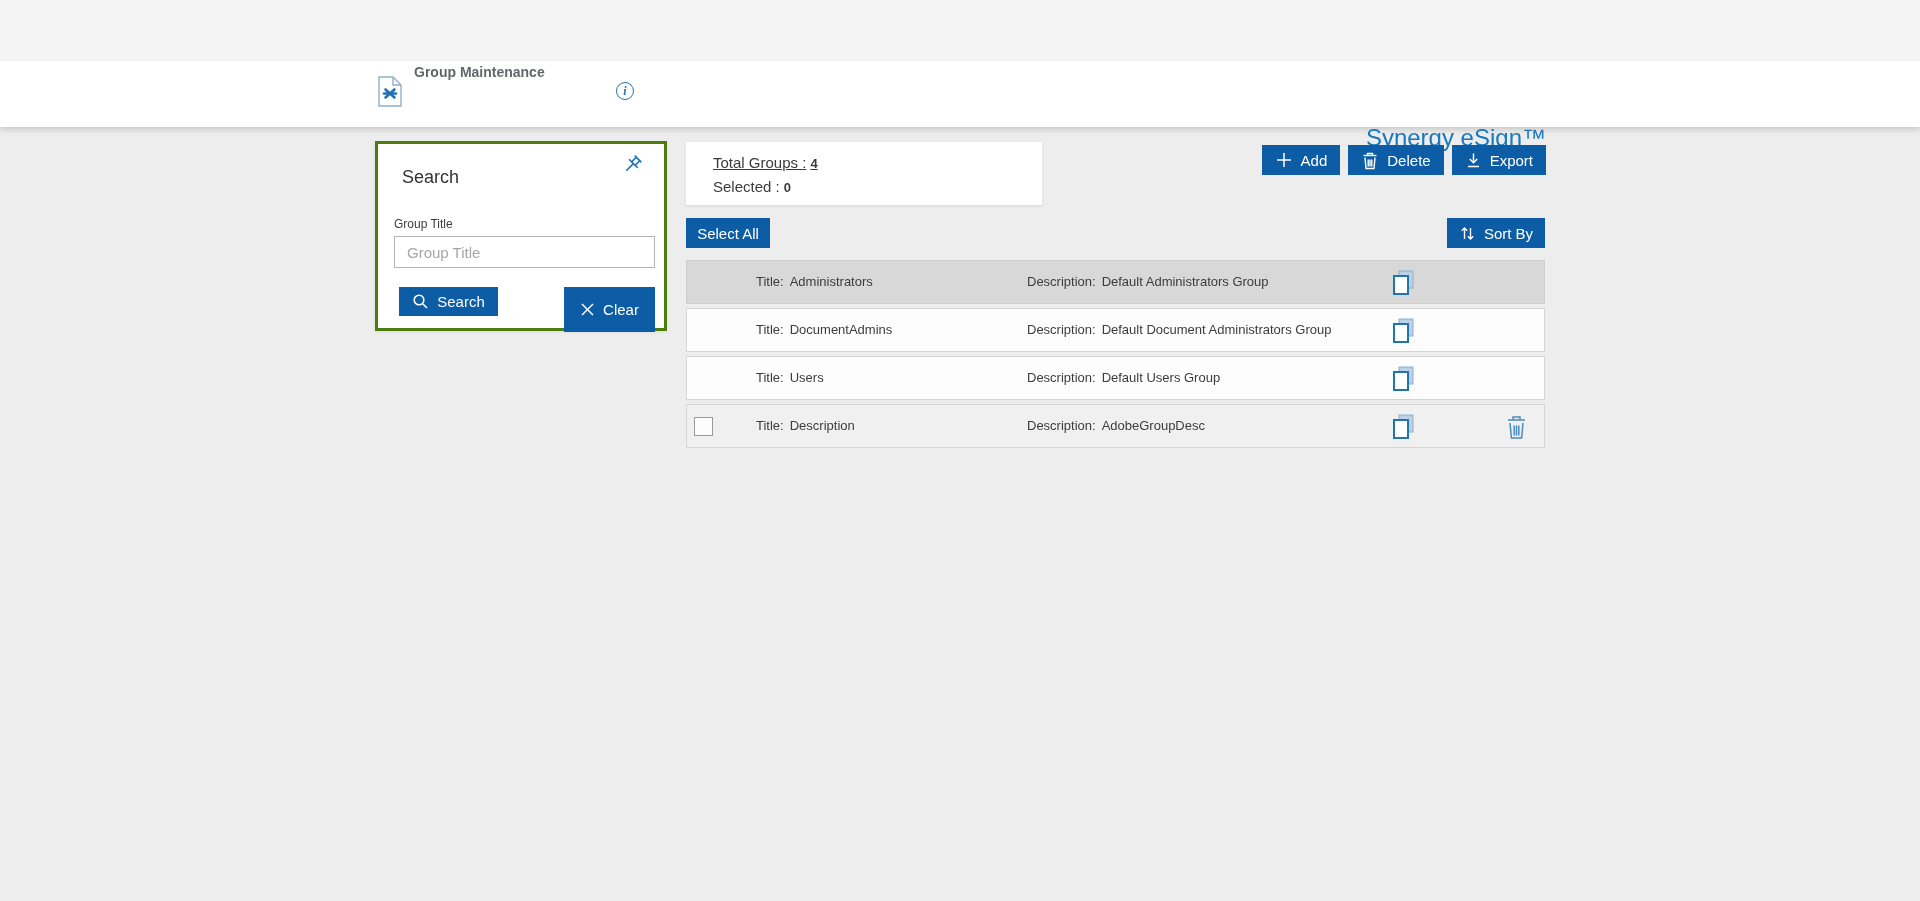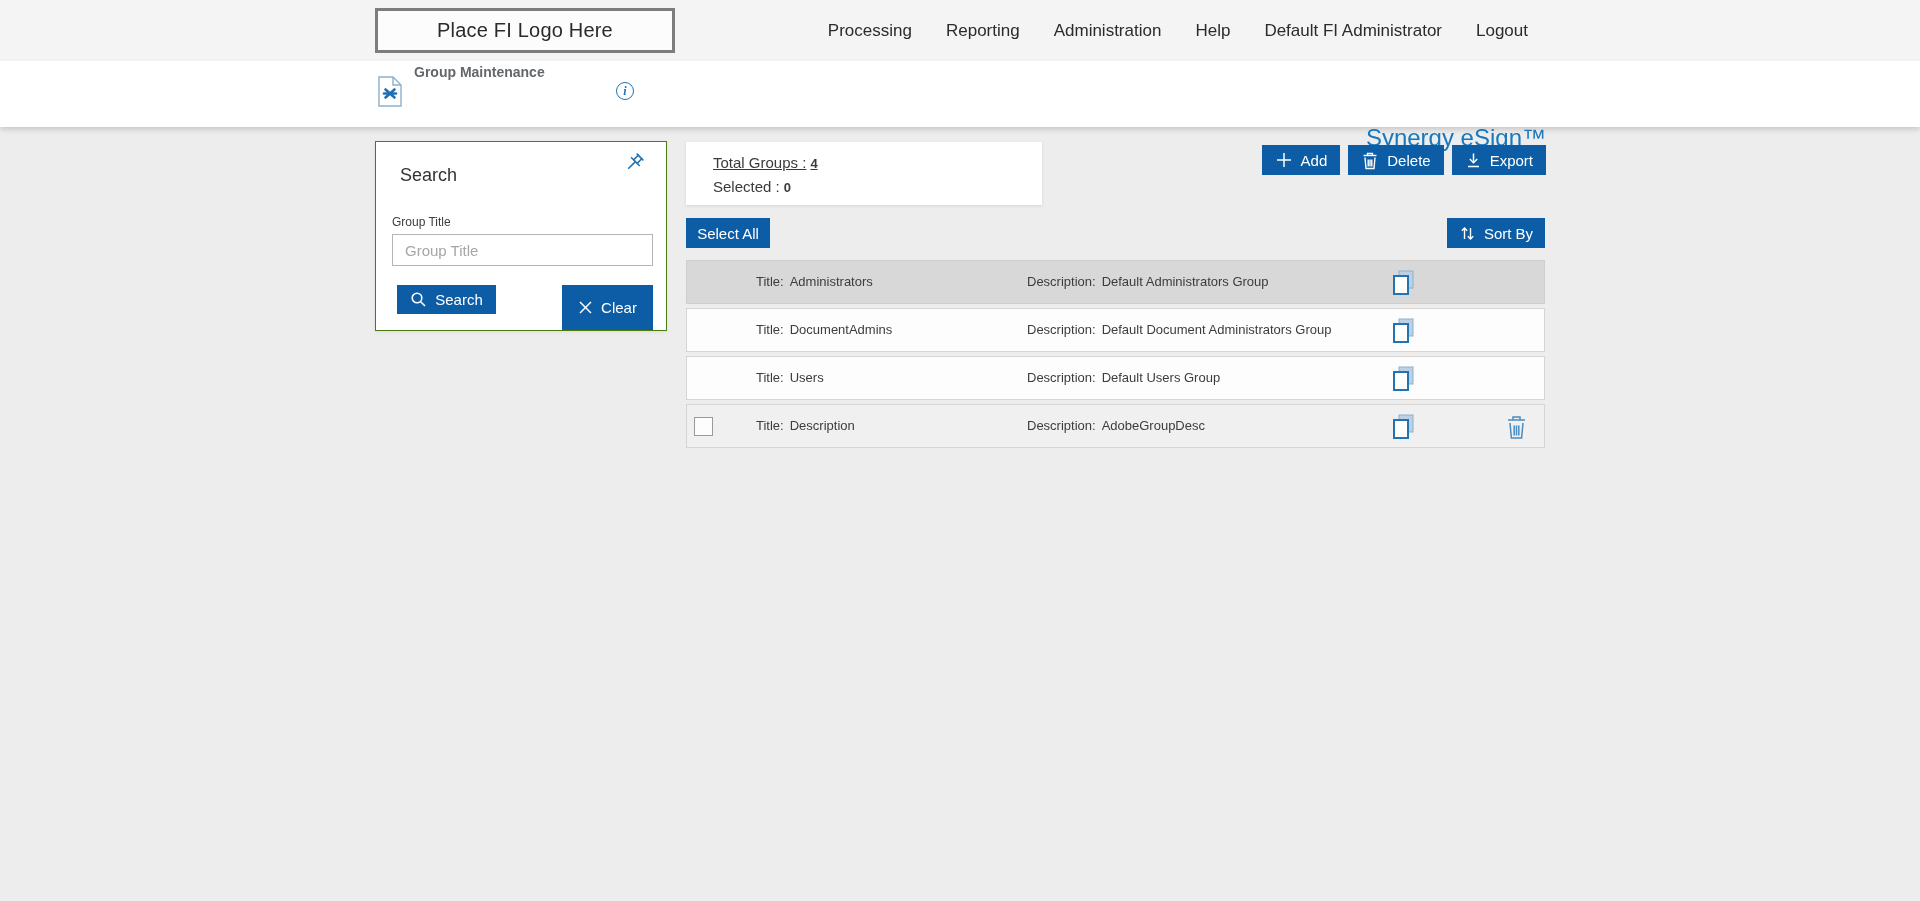--- a/index.html
+++ b/index.html
@@ -21,21 +21,21 @@
   .doc-icon { position:absolute; left:377px; top:15px; }
   .page-title { position:absolute; left:414px; top:3px; font-size:14px; color:#63666a;font-weight:bold; }
   .info-icon { position:absolute; left:616px; top:21px; width:18px; height:18px;
     border:1.4px solid #2273b2; border-radius:50%; color:#2273b2;
     font-family:"Liberation Serif", serif; font-style:italic; font-weight:bold;
     font-size:12px; display:flex; align-items:center; justify-content:center; cursor:pointer; }
   .brand { position:absolute; right:374px; top:19px; font-size:24px; color:#1878be;margin-top:44px; }
 
   
   .search-card { position:absolute; left:375px; top:141px; width:292px; height:190px;
-    background:#ffffff; border:1px solid #4d7c0f; box-shadow:0 1px 3px rgba(0,0,0,.08); }
+    background:#ffffff; border:3px solid #4d7c0f; box-shadow:0 1px 3px rgba(0,0,0,.08); }
   .search-heading { position:absolute; left:24px; top:23px; font-size:18px; color:#333; }
   .pin-icon { position:absolute; right:18px; top:8px; cursor:pointer; }
   .field-label { position:absolute; left:16px; top:73px; font-size:12px; color:#3c3c3c; }
   .search-input { position:absolute; left:16px; top:92px; width:261px; height:32px;
     border:1px solid #b5b5b5; background:#fff; padding:0 12px; font-size:15px; color:#333;
     font-family:"Liberation Sans", sans-serif; }
   .search-input::placeholder { color:#a6a6a6; }
   .btn { background:#0c5da5; color:#fff; border:none; display:inline-flex;
     align-items:center; justify-content:center; gap:8px; font-size:15px;
     font-family:"Liberation Sans", sans-serif; cursor:pointer; }
@@ -69,31 +69,20 @@
   .trash-icon-row { position:absolute; left:818px; top:9px; }
   .checkbox { position:absolute; left:7px; top:12px; width:19px; height:19px;
     border:1px solid #9a9a9a; background:#fdfdfd; cursor:pointer; }
 
   svg { display:block; }
 </style>
 </head>
 <body>
 
 <div class="topbar">
-  <div class="logo-box">
-    <span>Place FI Logo Here</span>
-  </div>
-  <div class="nav">
-    <span class="nav-item">Processing</span>
-    <span class="nav-item">Reporting</span>
-    <span class="nav-item">Administration</span>
-    <span class="nav-item">Help</span>
-    <span class="nav-item">Default FI Administrator</span>
-    <span class="nav-item">Logout</span>
-  </div>
 </div>
 
 <div class="header-band">
   <span class="doc-icon">
     <svg width="26" height="32" viewBox="0 0 26 32">
       <path d="M2 1 h14 l8 8 v21 h-22 z" fill="#ffffff" stroke="#8fb0ca" stroke-width="1.4"></path>
       <path d="M16 1 v8 h8" fill="none" stroke="#8fb0ca" stroke-width="1.4"></path>
       <g stroke="#1f6fb2" stroke-width="2.6" stroke-linecap="round">
         <path d="M8.5 13.5 L17.5 21.5"></path>
         <path d="M17.5 13.5 L8.5 21.5"></path>

